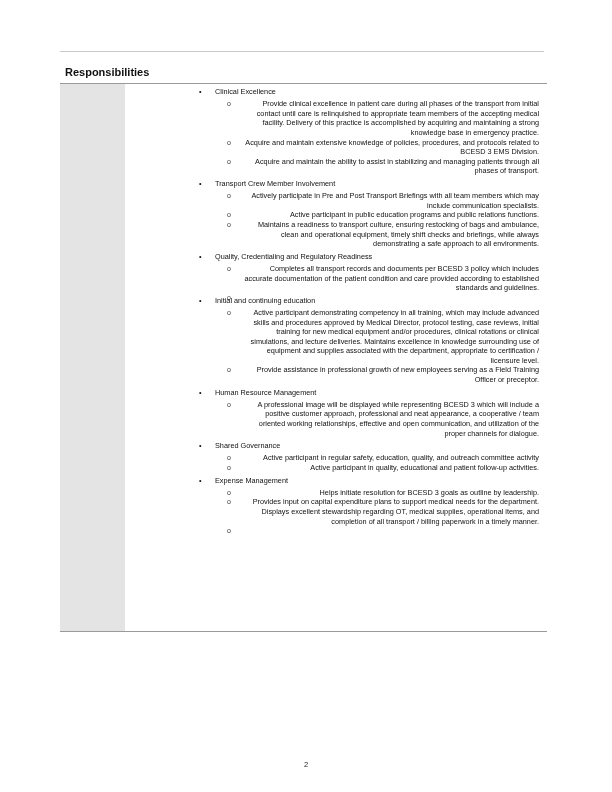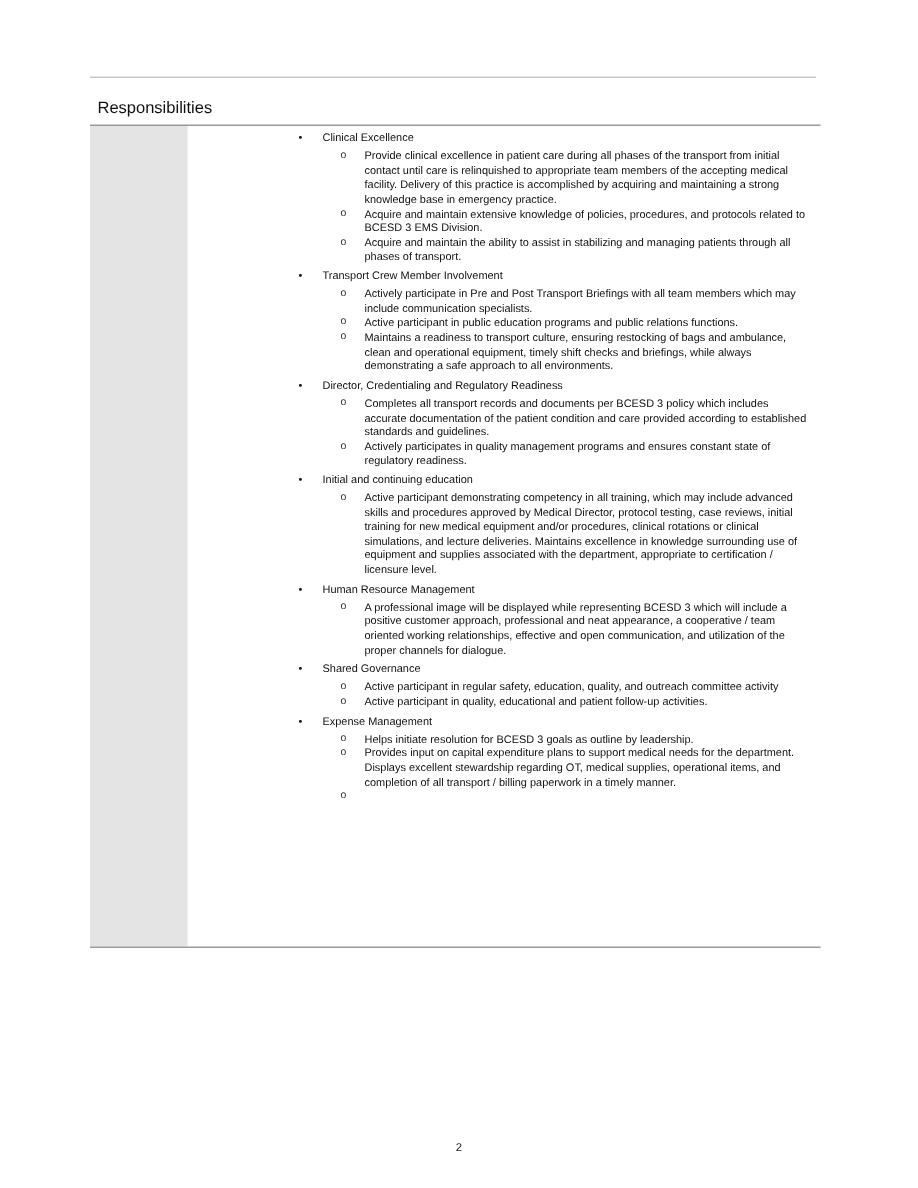--- a/index.html
+++ b/index.html
@@ -21,21 +21,21 @@
       top: 51px;
       width: 484px;
       height: 1px;
       background: #c8c8c8;
     }
     .section-title {
       position: absolute;
       left: 65px;
       top: 66px;
       font-size: 11px;
-      font-weight: normal;
+      font-weight: bold;
       color: #111;
       margin: 0;
     }
     .header-rule {
       position: absolute;
       left: 60px;
       top: 83px;
       width: 487px;
       height: 1px;
       background: #9a9a9a;
@@ -86,20 +86,21 @@
     }
     .l1-row .bullet {
       position: absolute;
       left: 74px;
       top: 0;
     }
     ul.level2 {
       list-style: none;
       margin: 0;
       padding: 0;
+      text-align: right;
     }
     ul.level2 > li {
       position: relative;
       padding-left: 118px;
       padding-right: 8px;
       margin-top: 0;
       font-size: 7.3px;
       line-height: 9.6px;
     }
     ul.level2 > li:first-child { margin-top: 3px; }
@@ -143,30 +144,31 @@
         </li>
         <li>
           <div class="l1-row"><span class="bullet">•</span><span>Transport Crew Member Involvement</span></div>
           <ul class="level2">
             <li><span class="sub-bullet">o</span><span>Actively participate in Pre and Post Transport Briefings with all team members which may include communication specialists.</span></li>
             <li><span class="sub-bullet">o</span><span>Active participant in public education programs and public relations functions.</span></li>
             <li><span class="sub-bullet">o</span><span>Maintains a readiness to transport culture, ensuring restocking of bags and ambulance, clean and operational equipment, timely shift checks and briefings, while always demonstrating a safe approach to all environments.</span></li>
           </ul>
         </li>
         <li>
-          <div class="l1-row"><span class="bullet">•</span><span>Director, Credentialing and Regulatory Readiness</span></div>
+          <div class="l1-row"><span class="bullet">•</span><span>Quality, Credentialing and Regulatory Readiness</span></div>
           <ul class="level2">
             <li><span class="sub-bullet">o</span><span>Completes all transport records and documents per BCESD 3 policy which includes accurate documentation of the patient condition and care provided according to established standards and guidelines.</span></li>
-            <li><span class="sub-bullet">o</span><span>Actively participates in quality management programs and ensures constant state of regulatory readiness.</span></li>
+            <li><span class="sub-bullet">o</span></li>
           </ul>
         </li>
         <li>
           <div class="l1-row"><span class="bullet">•</span><span>Initial and continuing education</span></div>
           <ul class="level2">
             <li><span class="sub-bullet">o</span><span>Active participant demonstrating competency in all training, which may include advanced skills and procedures approved by Medical Director, protocol testing, case reviews, initial training for new medical equipment and/or procedures, clinical rotations or clinical simulations, and lecture deliveries. Maintains excellence in knowledge surrounding use of equipment and supplies associated with the department, appropriate to certification / licensure level.</span></li>
+            <li><span class="sub-bullet">o</span><span>Provide assistance in professional growth of new employees serving as a Field Training Officer or preceptor.</span></li>
           </ul>
         </li>
         <li>
           <div class="l1-row"><span class="bullet">•</span><span>Human Resource Management</span></div>
           <ul class="level2">
             <li><span class="sub-bullet">o</span><span>A professional image will be displayed while representing BCESD 3 which will include a positive customer approach, professional and neat appearance, a cooperative / team oriented working relationships, effective and open communication, and utilization of the proper channels for dialogue.</span></li>
           </ul>
         </li>
         <li>
           <div class="l1-row"><span class="bullet">•</span><span>Shared Governance</span></div>

